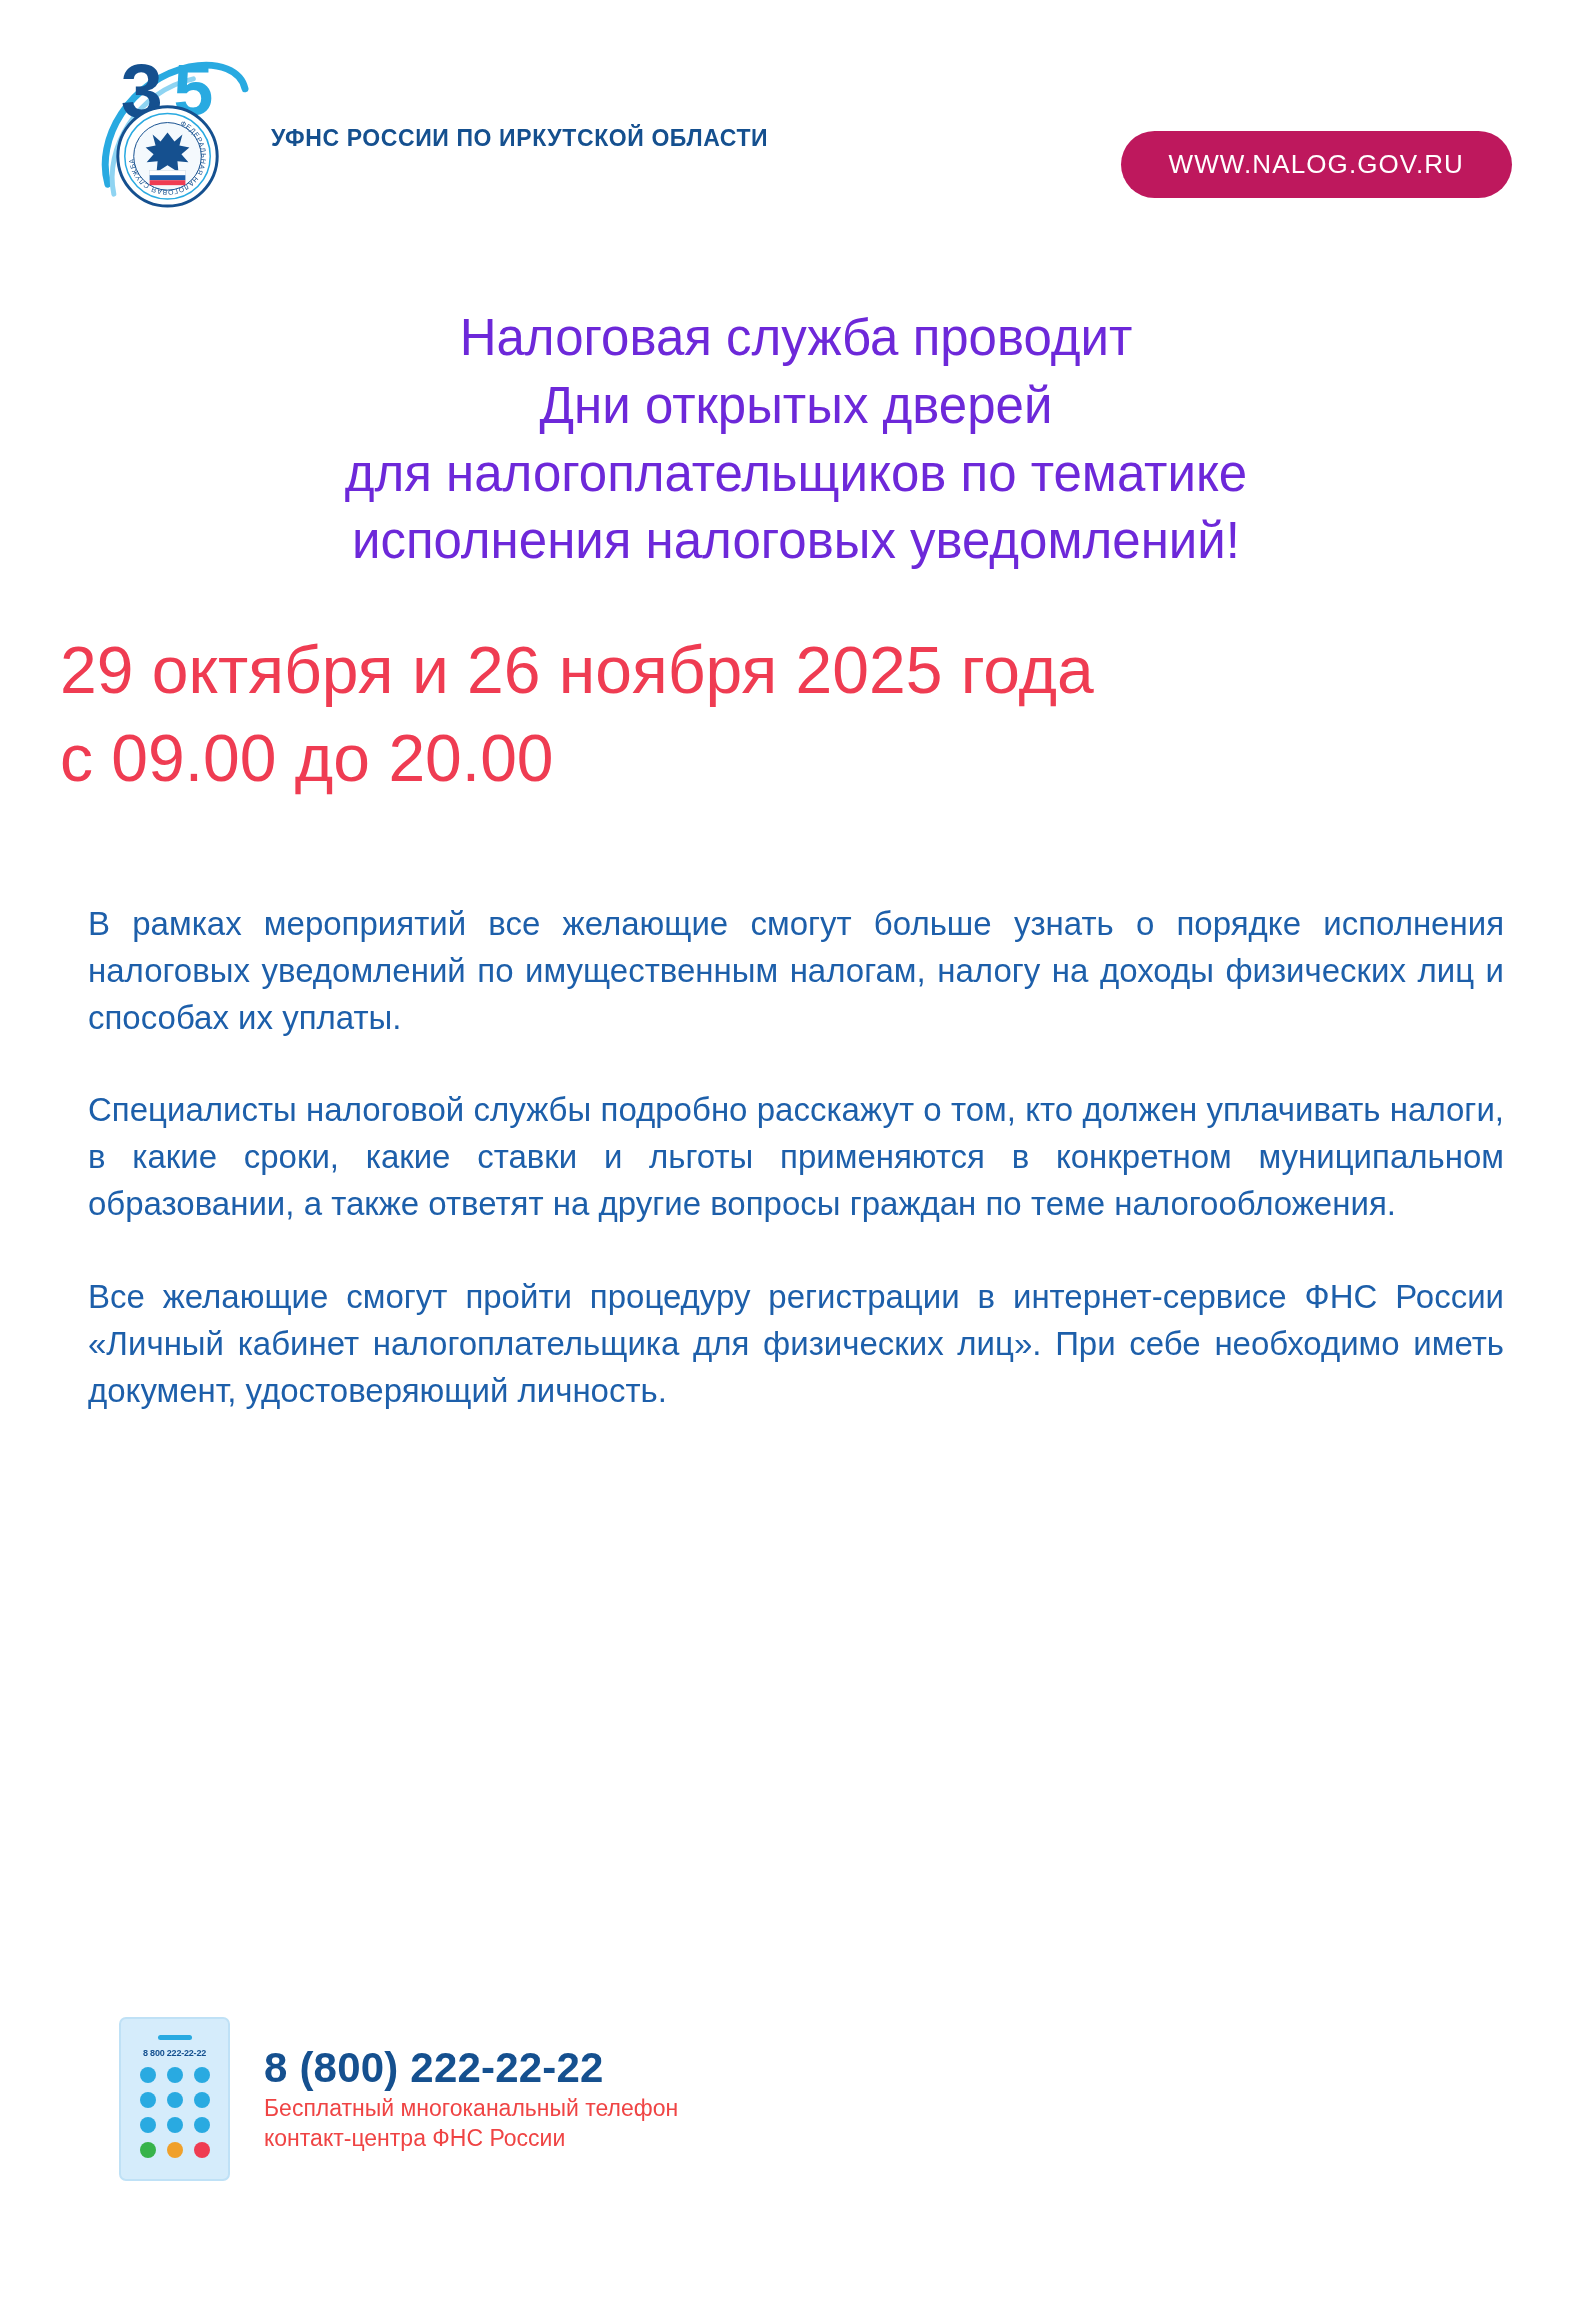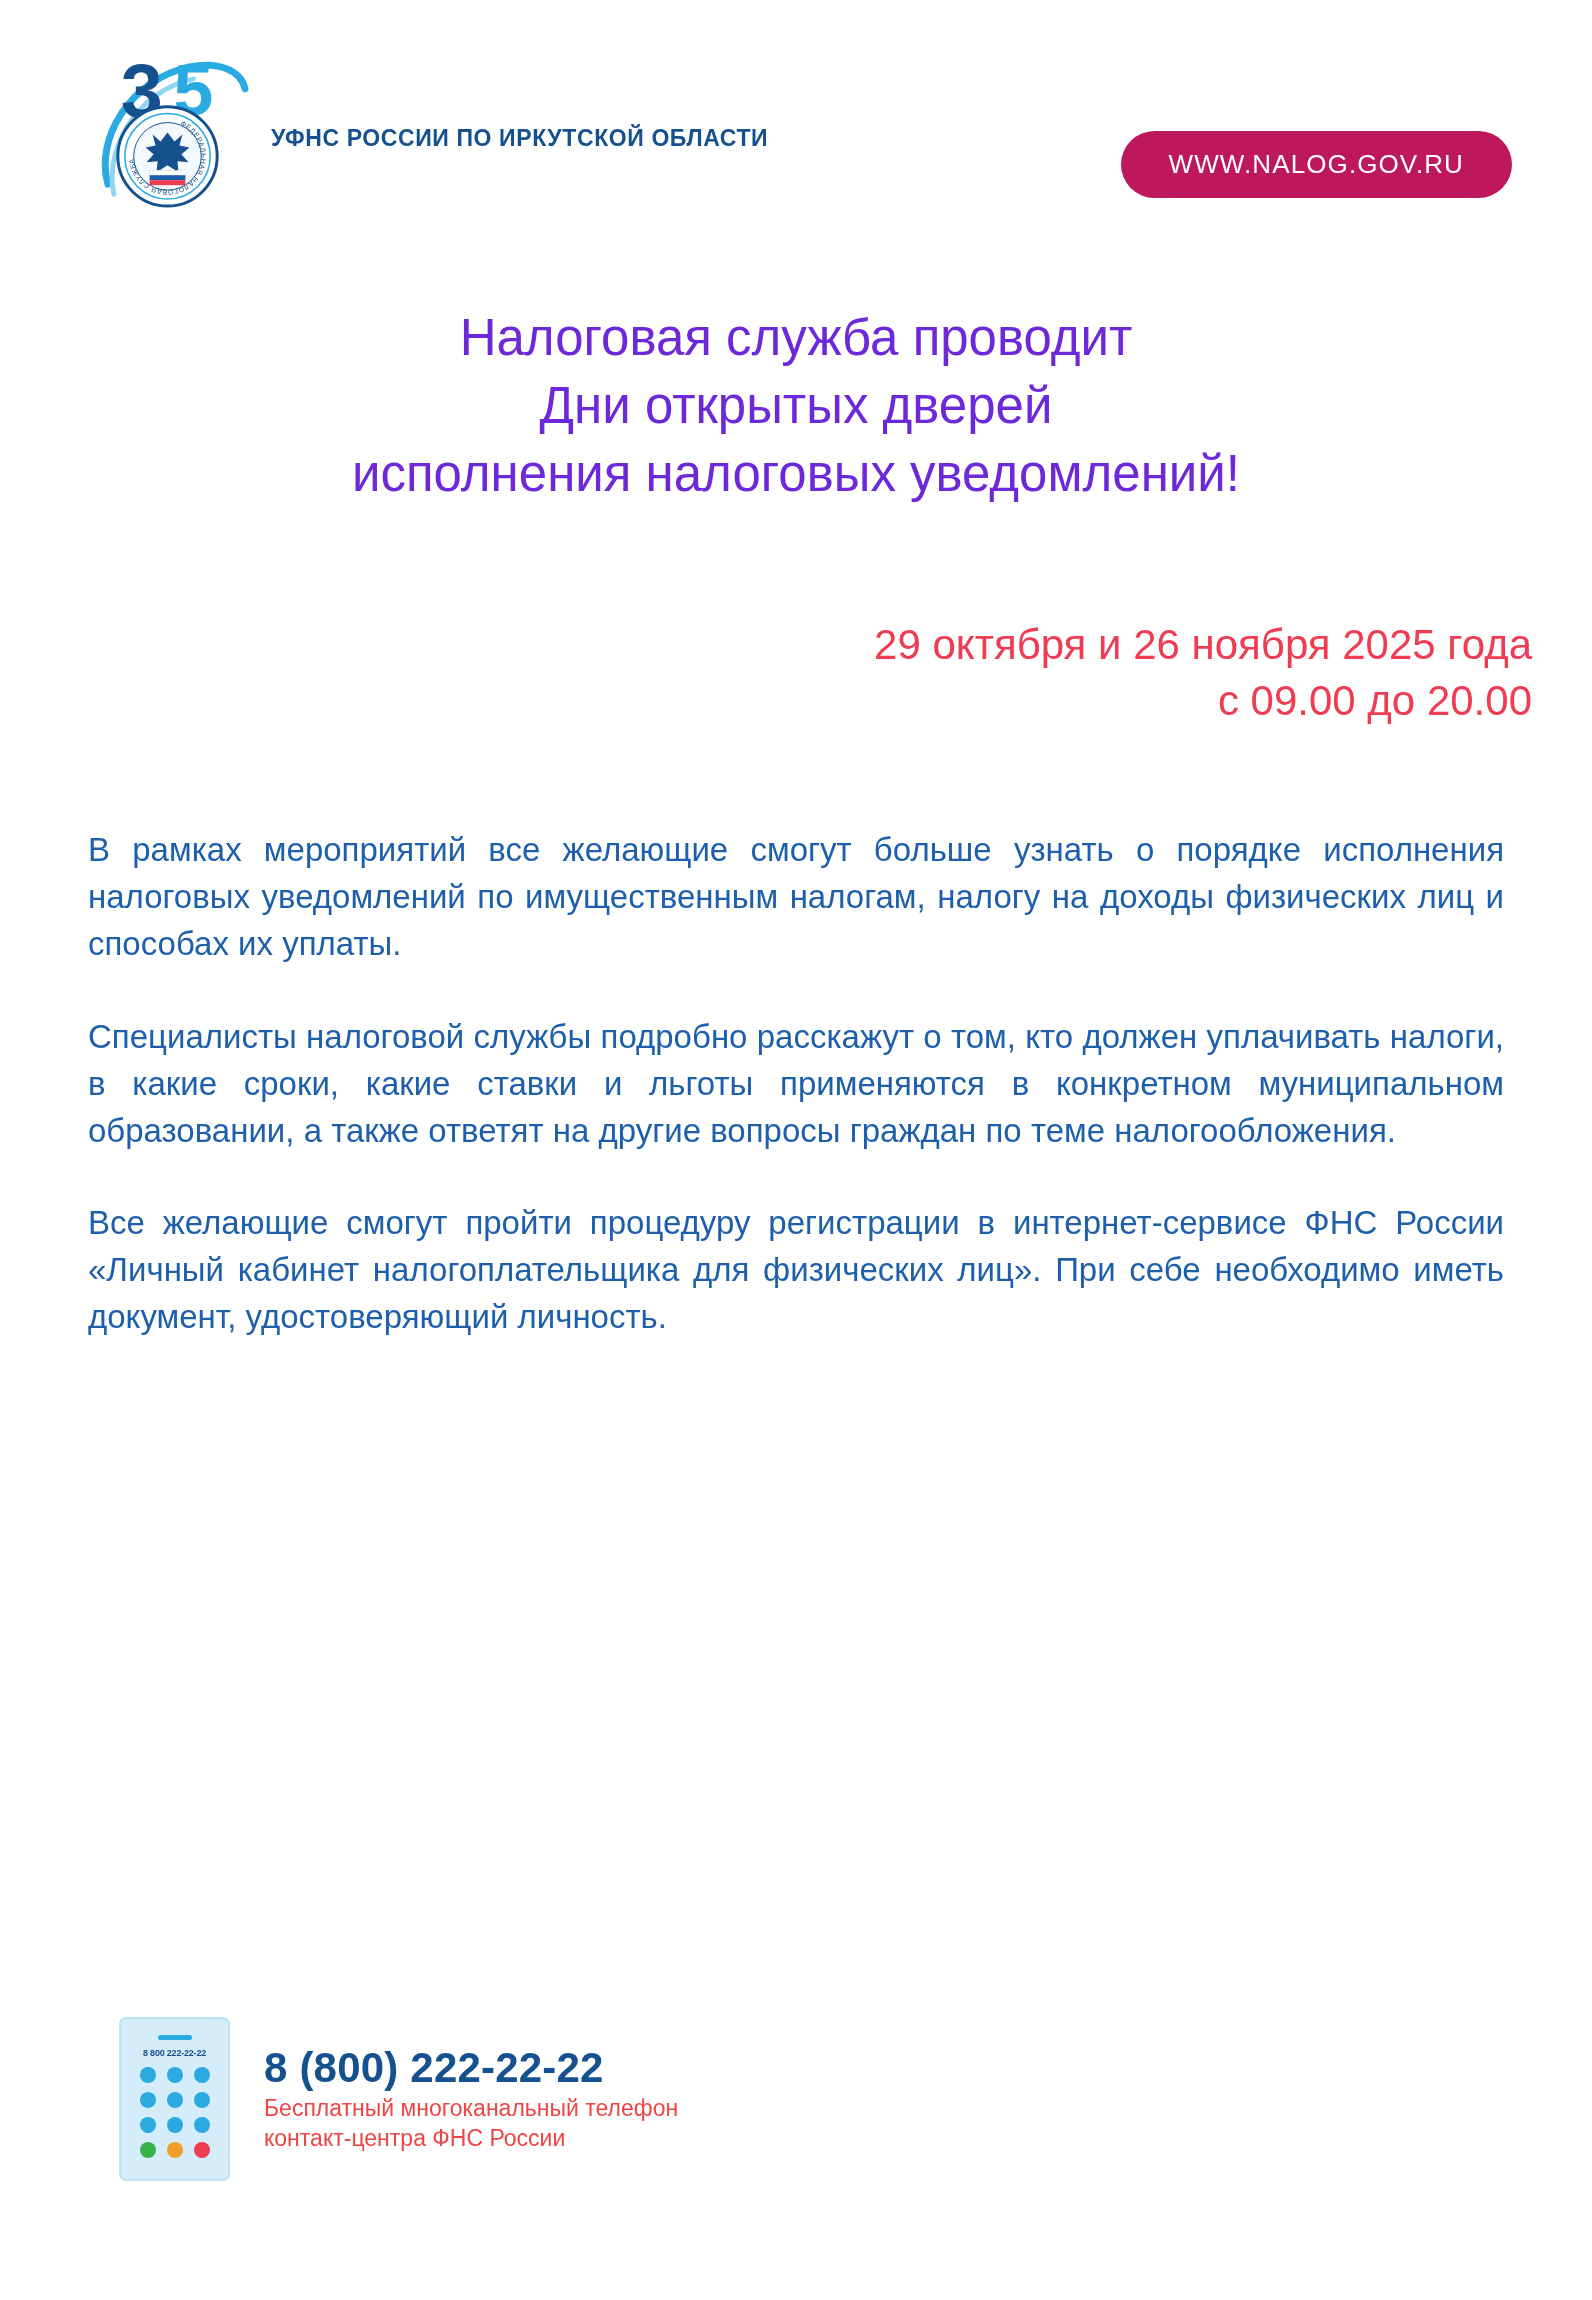--- a/index.html
+++ b/index.html
@@ -81,25 +81,25 @@
     color: #6d28d9;
     font-size: 51px;
     line-height: 1.33;
     font-weight: normal;
     margin: 0;
   }
   .title-line { display:block; }
 
   .date-line {
     color: #ef3c52;
-    font-size: 42px;
+    font-size: 66px;
     line-height: 1.33;
-    margin-top: 110px;
+    margin-top: 52px;
     font-weight: normal;
-    text-align: right;
+    text-align: left;
   }
 
   
   .body-text {
     margin: 98px 88px 0 88px;
     color: #1d5faa;
     font-size: 33px;
     line-height: 1.42;
     text-align: justify;
   }
@@ -212,20 +212,21 @@
       <div class="org-name">УФНС РОССИИ ПО ИРКУТСКОЙ ОБЛАСТИ</div>
     </div>
 
     <div class="site-pill">WWW.NALOG.GOV.RU</div>
   </div>
 
   <div class="title-wrap">
     <h1 class="title">
       <span class="title-line">Налоговая служба проводит</span>
       <span class="title-line">Дни открытых дверей</span>
+      <span class="title-line">для налогоплательщиков по тематике</span>
       <span class="title-line">исполнения налоговых уведомлений!</span>
     </h1>
     <div class="date-line">
       <span class="title-line">29 октября и 26 ноября 2025 года</span>
       <span class="title-line">с 09.00 до 20.00</span>
     </div>
   </div>
 
   <div class="body-text">
     <p>В рамках мероприятий все желающие смогут больше узнать о порядке исполнения налоговых уведомлений по имущественным налогам, налогу на доходы физических лиц и способах их уплаты.</p>

